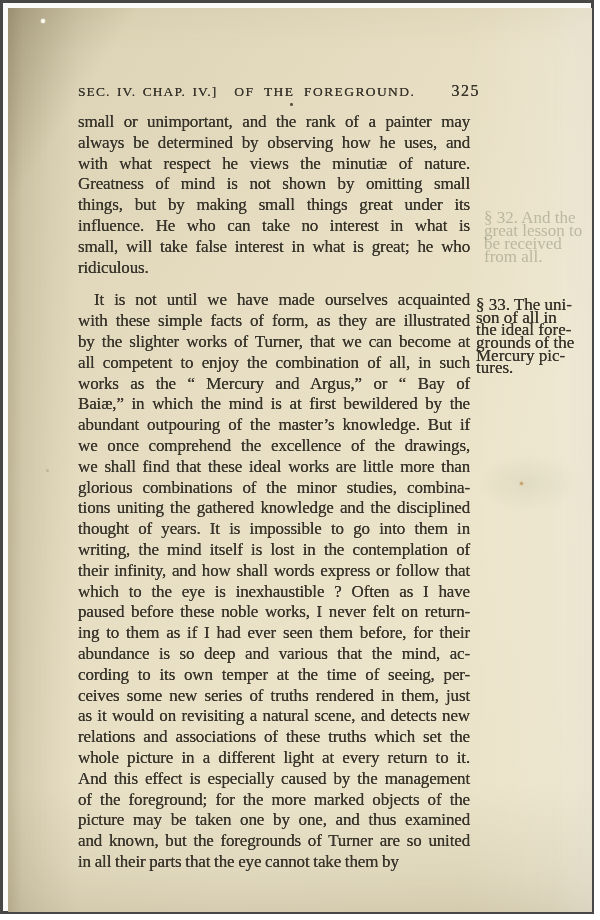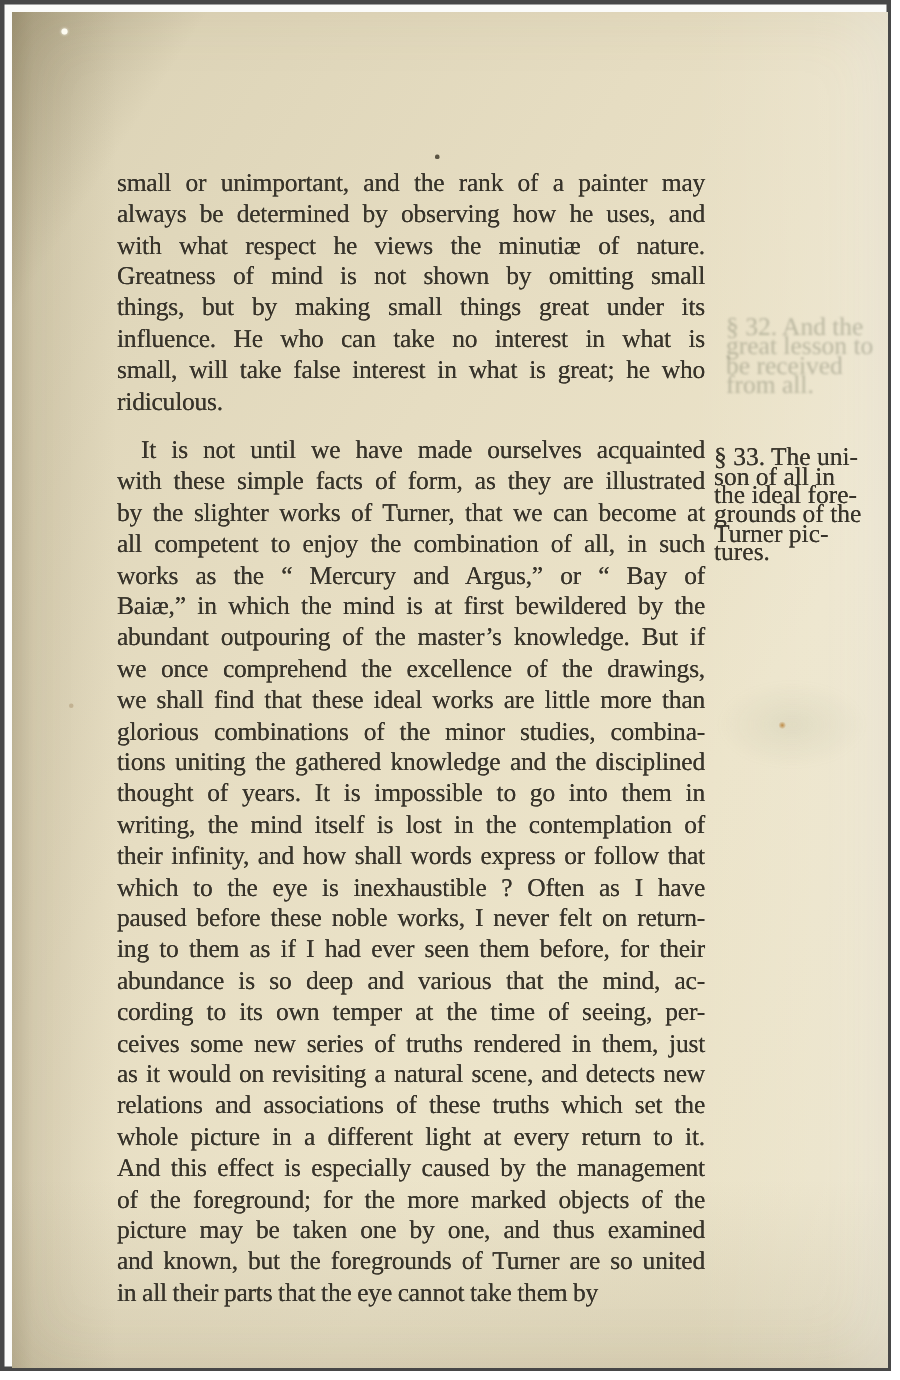--- a/index.html
+++ b/index.html
@@ -82,20 +82,25 @@
   .speck-fox { left:511px; top:473px; width:5px; height:5px;
     background:radial-gradient(circle, #bd8b47 0%, rgba(189,139,71,0) 75%); }
   .speck-faint { left:38px; top:461px; width:3px; height:3px; background:rgba(150,120,80,0.35); }
 </style>
 </head>
 <body>
 
 <div class="viewport">
   <div class="page">
 
+    <div class="header">
+      <span class="sec">SEC. IV. CHAP. IV.]</span>
+      <span class="title">OF THE FOREGROUND.</span>
+      <span class="folio">325</span>
+    </div>
 
     <div class="body-text">
         <div class="tline">small or unimportant, and the rank of a painter may</div>
         <div class="tline">always be determined by observing how he uses, and</div>
         <div class="tline">with what respect he views the minutiæ of nature.</div>
         <div class="tline">Greatness of mind is not shown by omitting small</div>
         <div class="tline">things, but by making small things great under its</div>
         <div class="tline">influence.  He who can take no interest in what is</div>
         <div class="tline">small, will take false interest in what is great; he who</div>
         <div class="tline lastline">ridiculous.</div>
@@ -127,21 +132,21 @@
         <div class="tline">picture may be taken one by one, and thus examined</div>
         <div class="tline">and known, but the foregrounds of Turner are so united</div>
         <div class="tline lastline">in all their parts that the eye cannot take them by</div>
       </div>
 
     <div class="margin-note">
         <div class="mline">§ 33. The uni-</div>
         <div class="mline">son of all in</div>
         <div class="mline">the ideal fore-</div>
         <div class="mline">grounds of the</div>
-        <div class="mline">Turner pic-</div>
+        <div class="mline">Mercury pic-</div>
         <div class="mline">tures.</div>
       </div>
 
     <div class="bleed bleed-top">
         <div class="bline">§ 32. And the</div>
         <div class="bline">great lesson to</div>
         <div class="bline">be received</div>
         <div class="bline">from all.</div>
       </div>
     <div class="smudge"></div>

